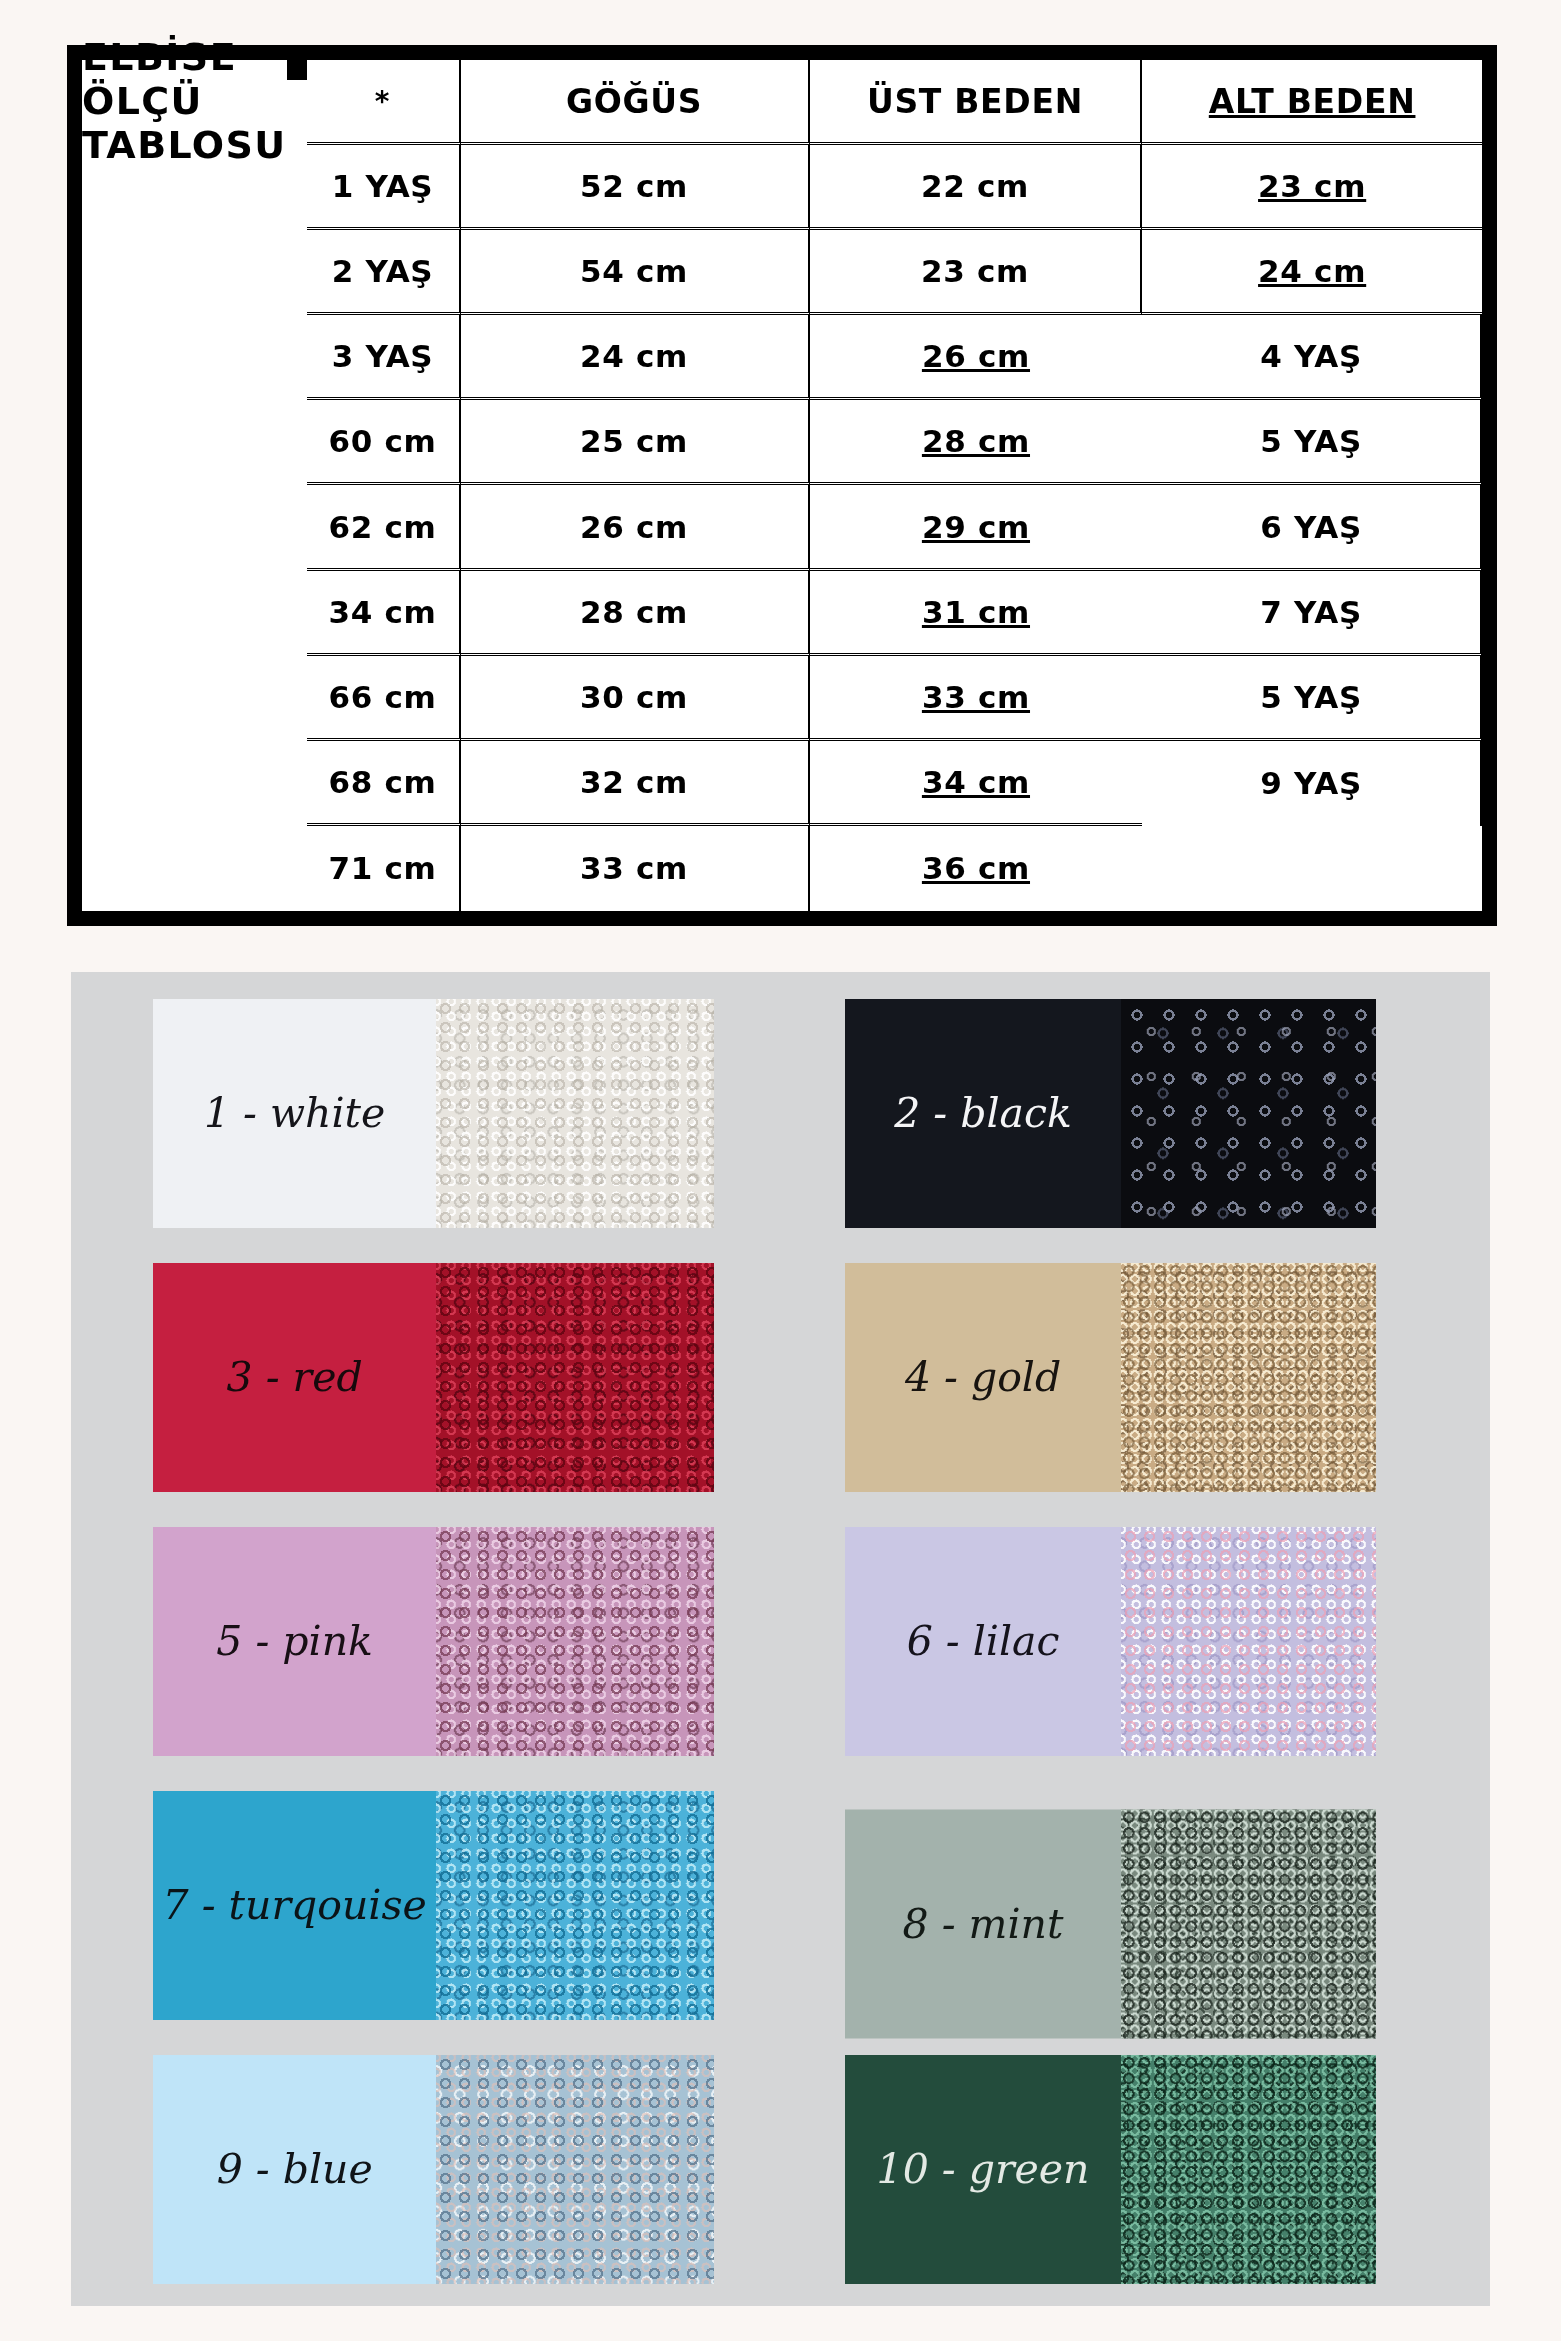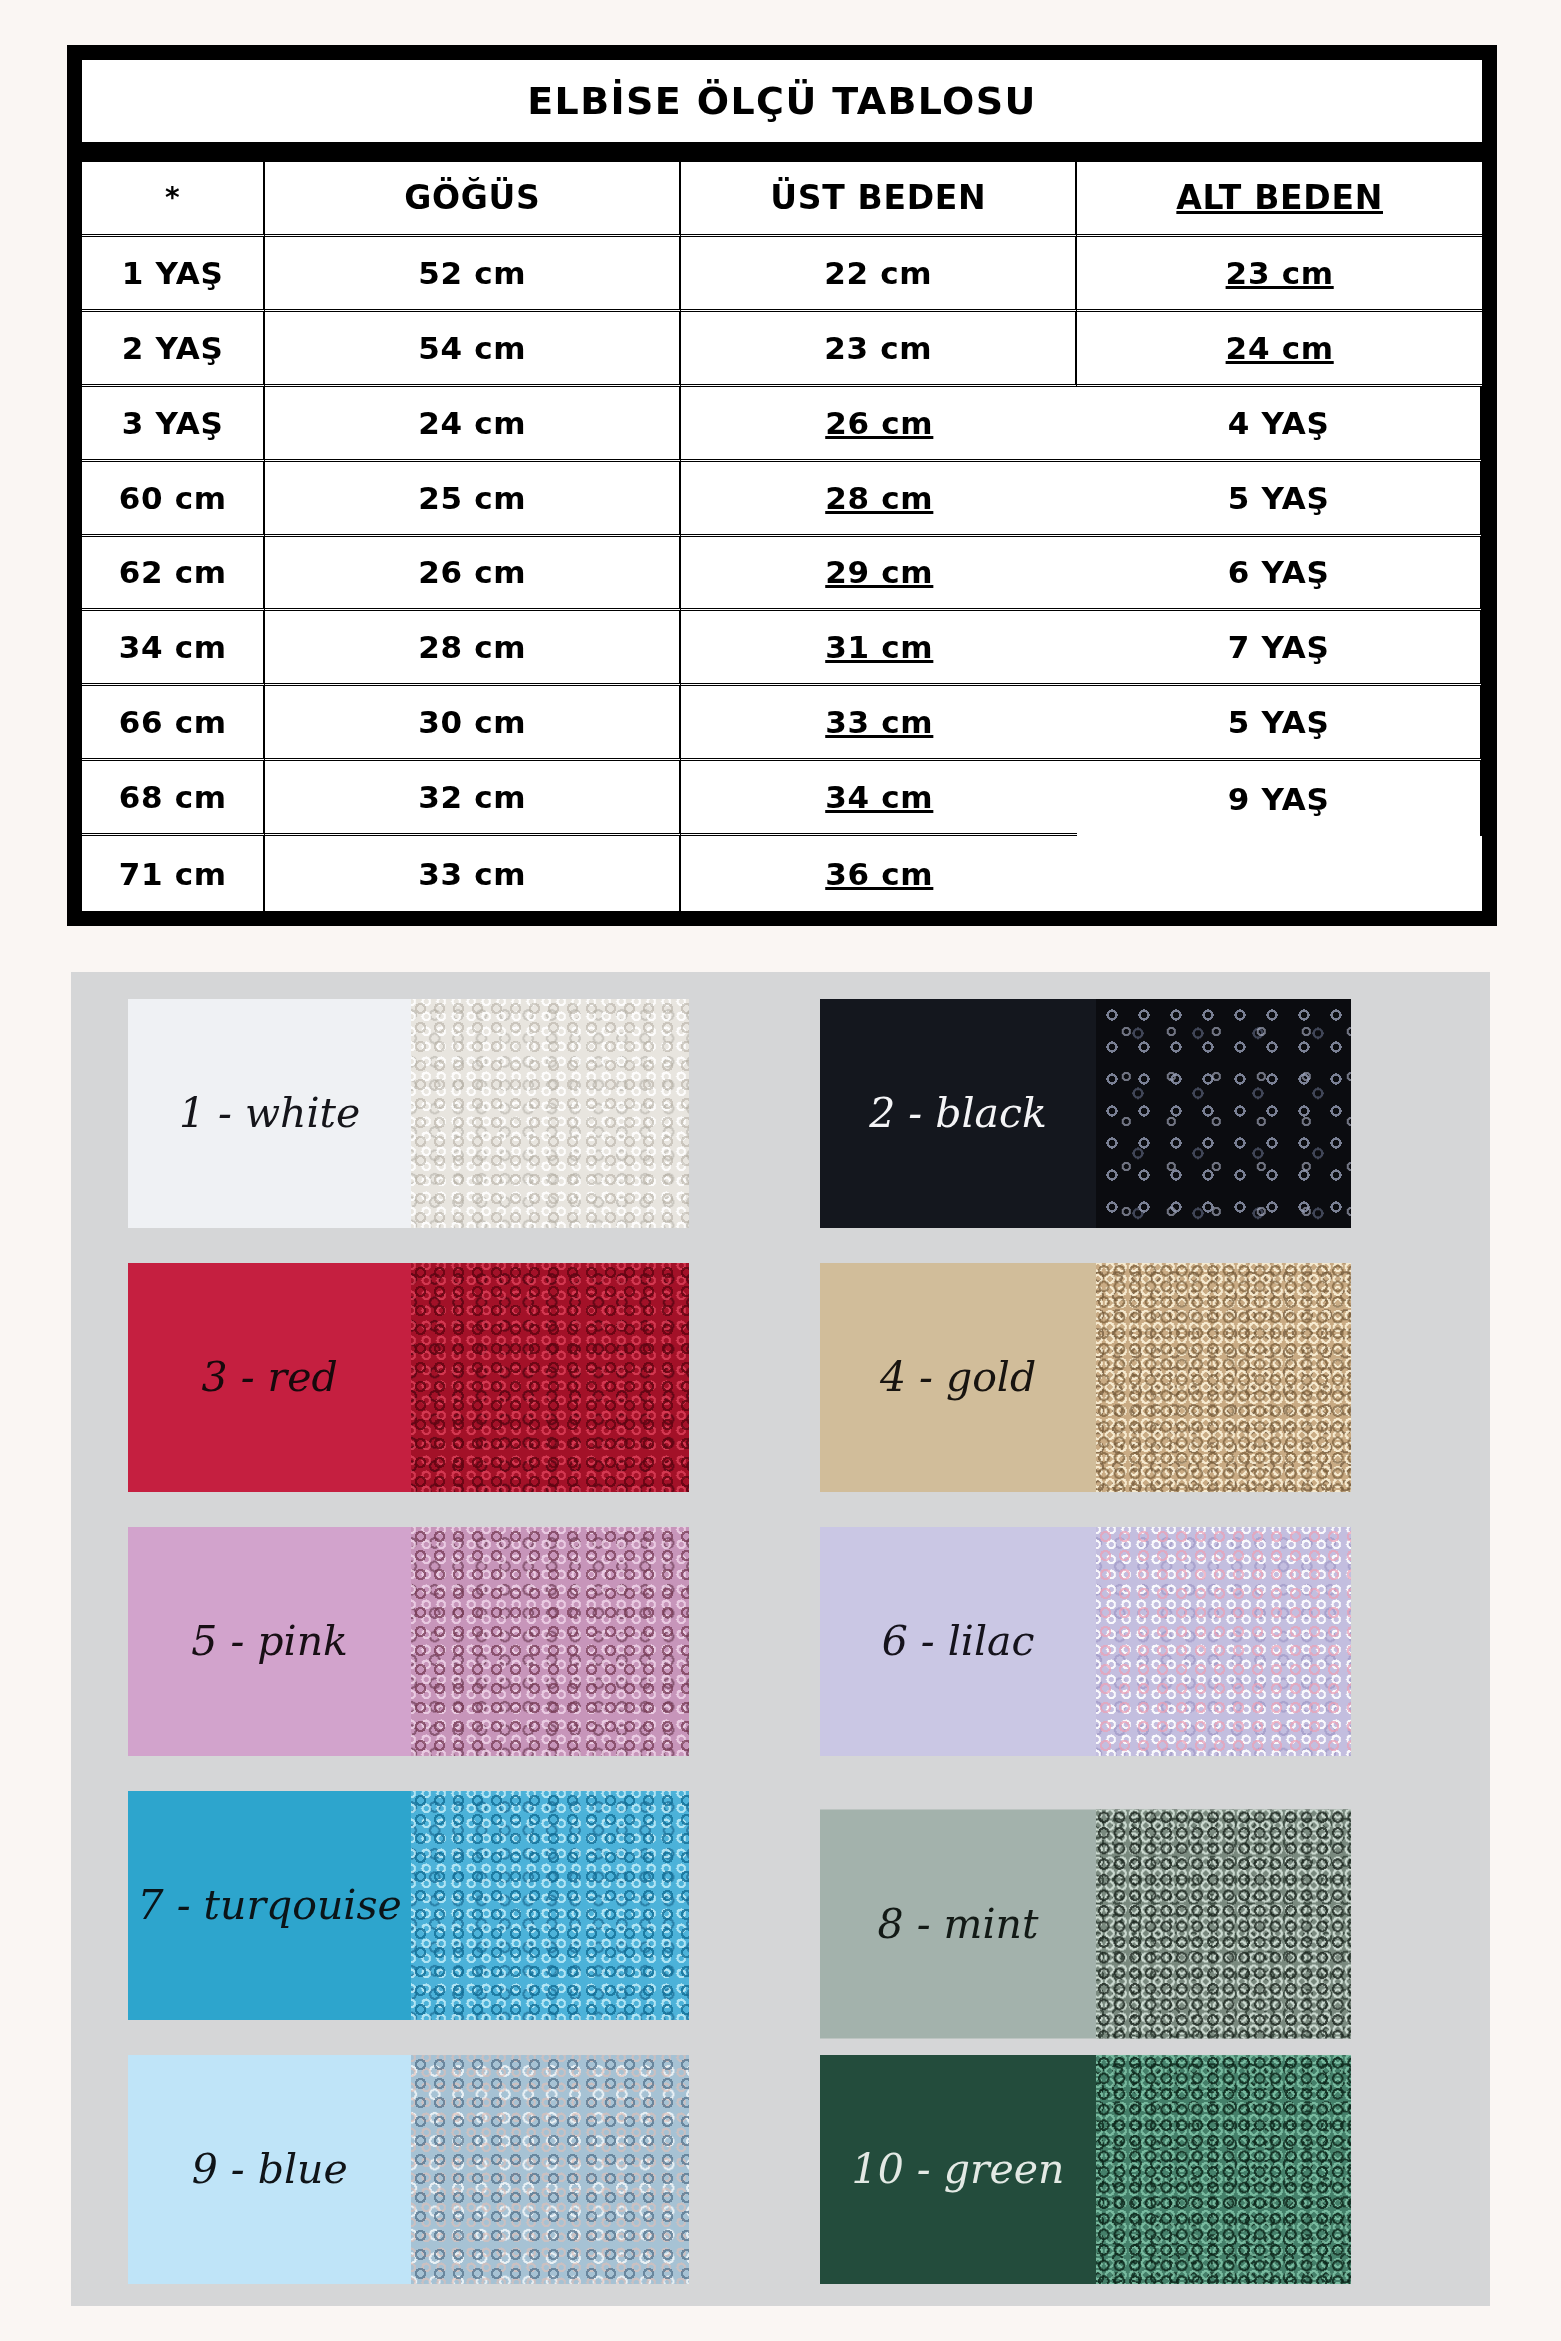--- a/index.html
+++ b/index.html
@@ -11,21 +11,21 @@
     font-family:"DejaVu Sans",sans-serif;
   }
 
   
   #size-table{
     position:absolute;left:67px;top:45px;
     width:1430px;height:881px;
     box-sizing:border-box;
     border:15.6px solid #000;
     background:#fff;
-    display:flex;flex-direction:column;
+    display:flex;flex-direction:row;
   }
   .title-row{
     height:82px;flex:0 0 82px;
     display:flex;align-items:center;justify-content:center;
     background:#fff;
     font-weight:bold;font-size:38px;letter-spacing:1.4px;color:#000;
   }
   .title-band{height:20px;flex:0 0 20px;background:#000;}
   .grid{
     flex:1;
@@ -54,21 +54,21 @@
     background:#d5d6d7;
     box-sizing:border-box;
     padding-top:27px;
   }
   .swatch-row{display:flex;height:229px;margin-bottom:35px;}
   .swatch{
     display:flex;height:100%;
     font-family:"DejaVu Serif",serif;
     font-style:italic;
   }
-  .swatch.pos-left{margin-left:57px;width:561px;}
+  .swatch.pos-left{margin-left:82px;width:561px;}
   .swatch.pos-right{margin-left:131px;width:531px;}
   .swatch.nudge-down{transform:translateY(18.5px);border-radius:13px;}
   .swatch .solid{
     background:var(--solid);
     display:flex;align-items:center;justify-content:center;
   }
   .swatch.pos-left  .solid{width:50.5%;}
   .swatch.pos-left  .sequin{width:49.5%;}
   .swatch.pos-right .solid{width:52%;}
   .swatch.pos-right .sequin{width:48%;}

